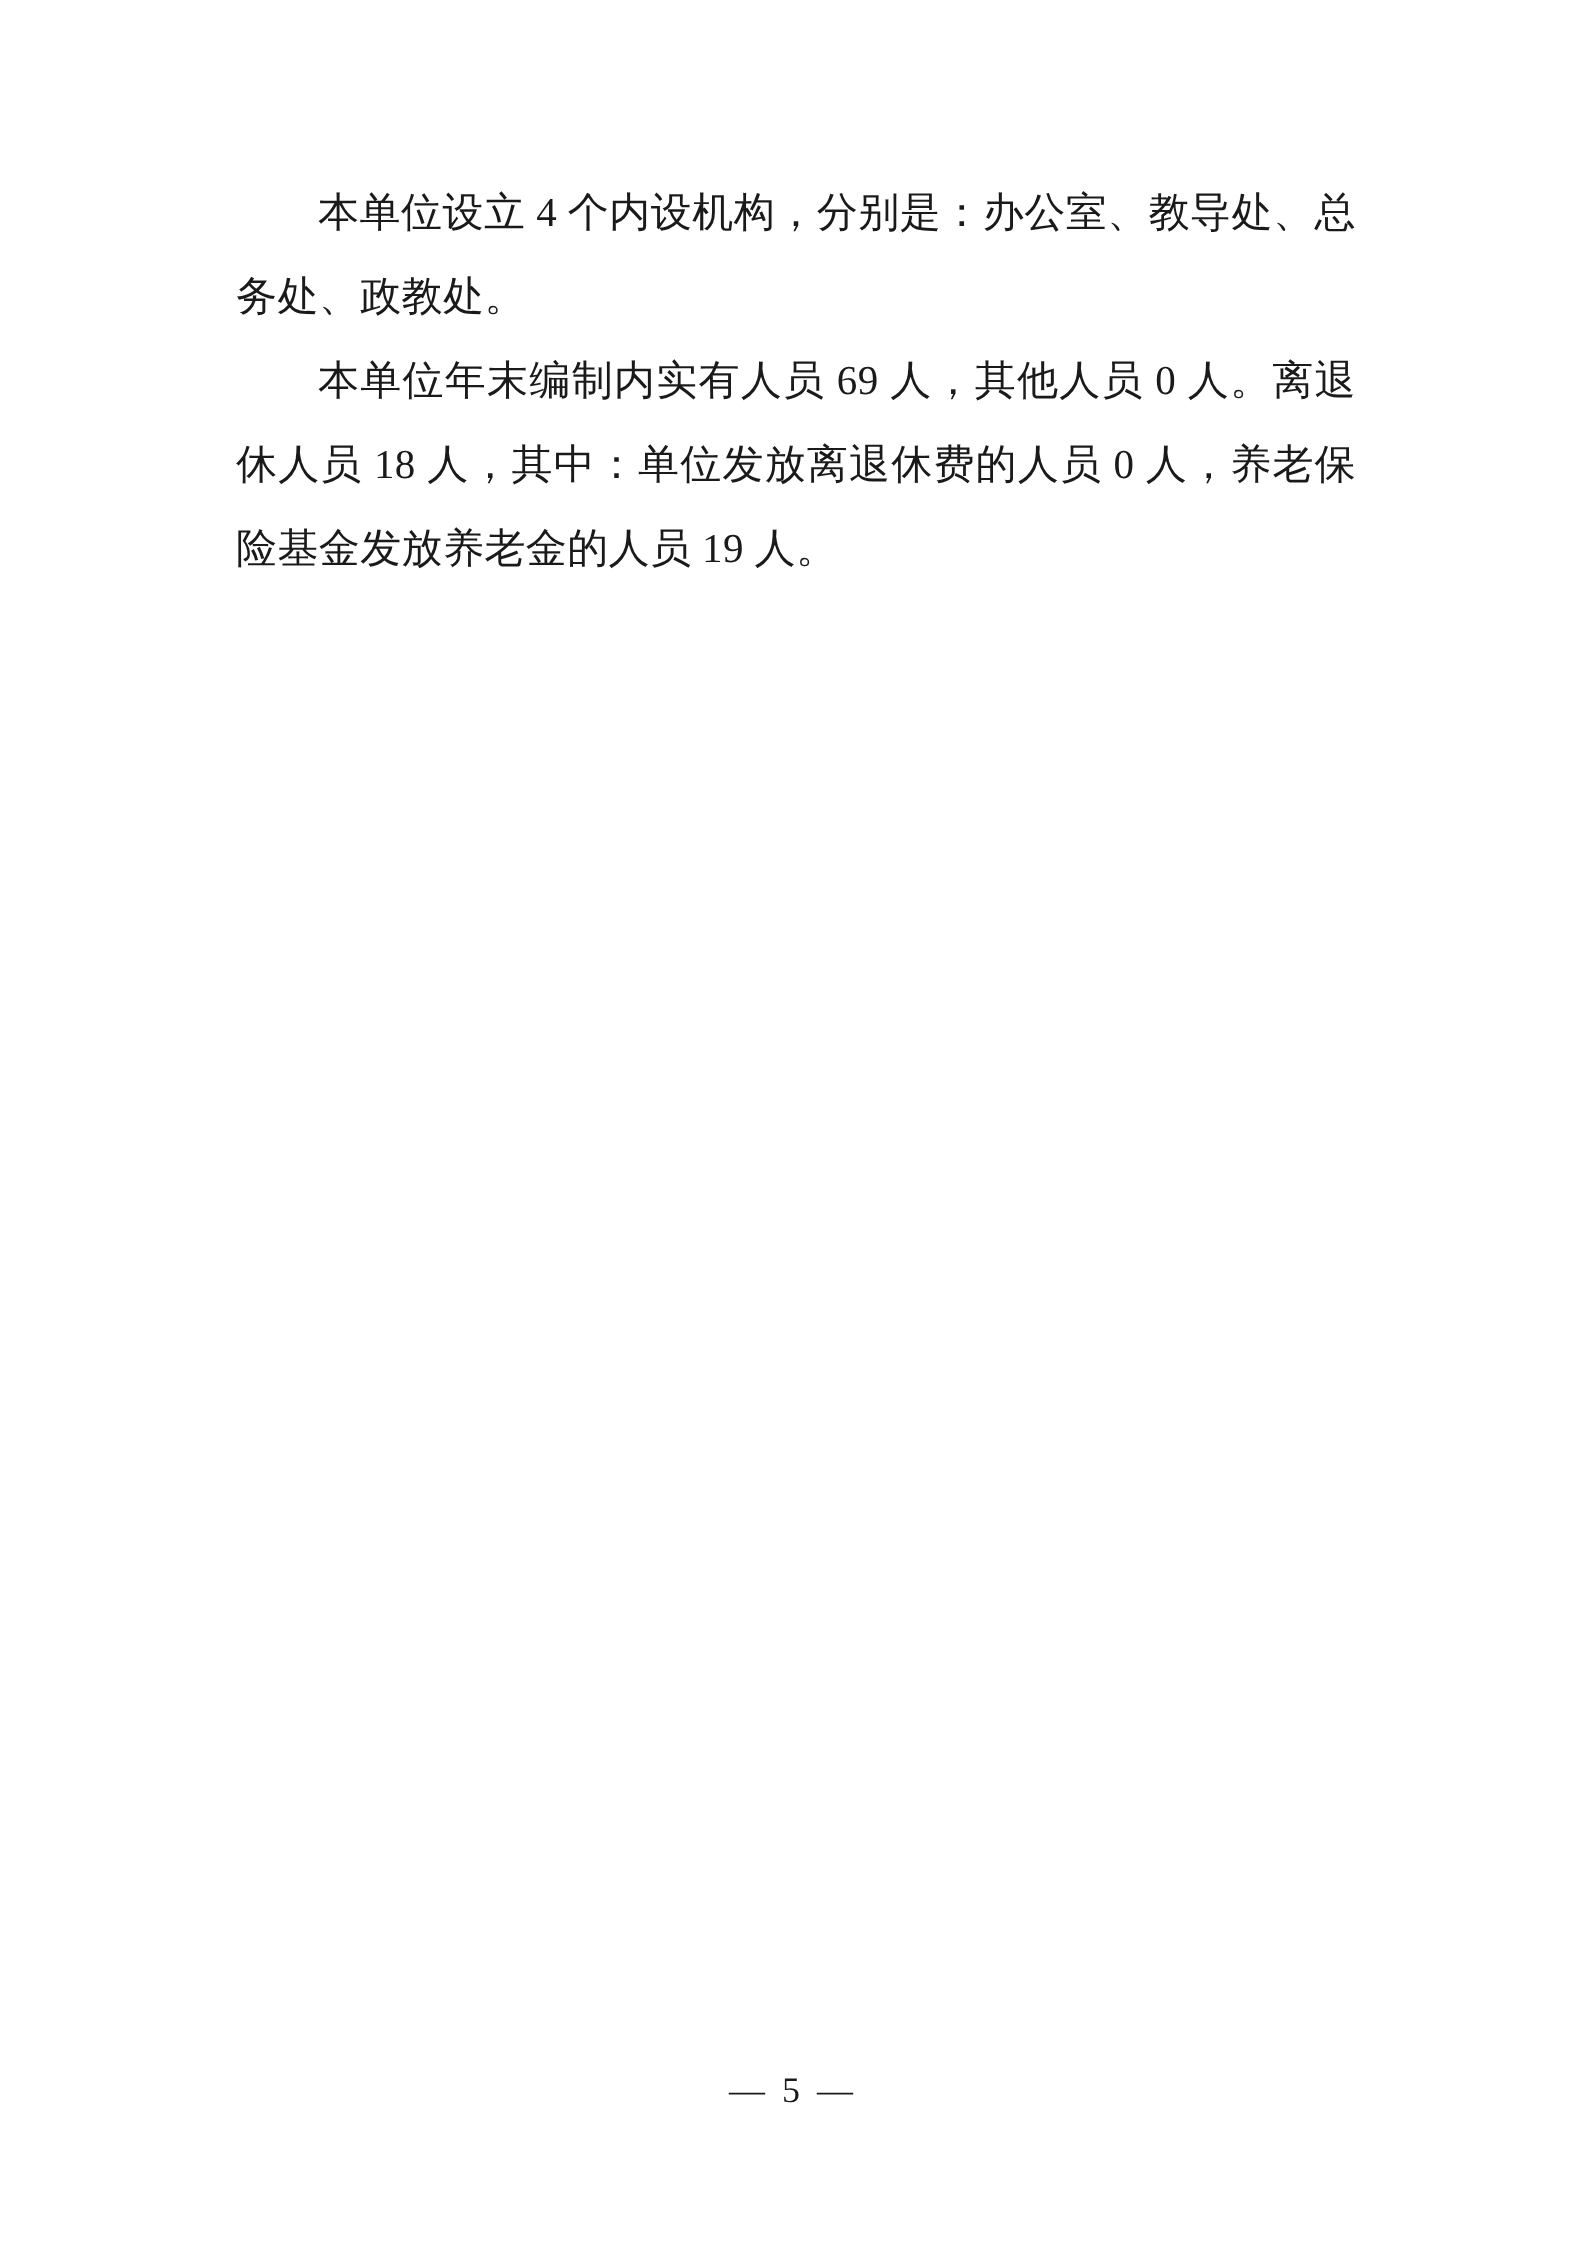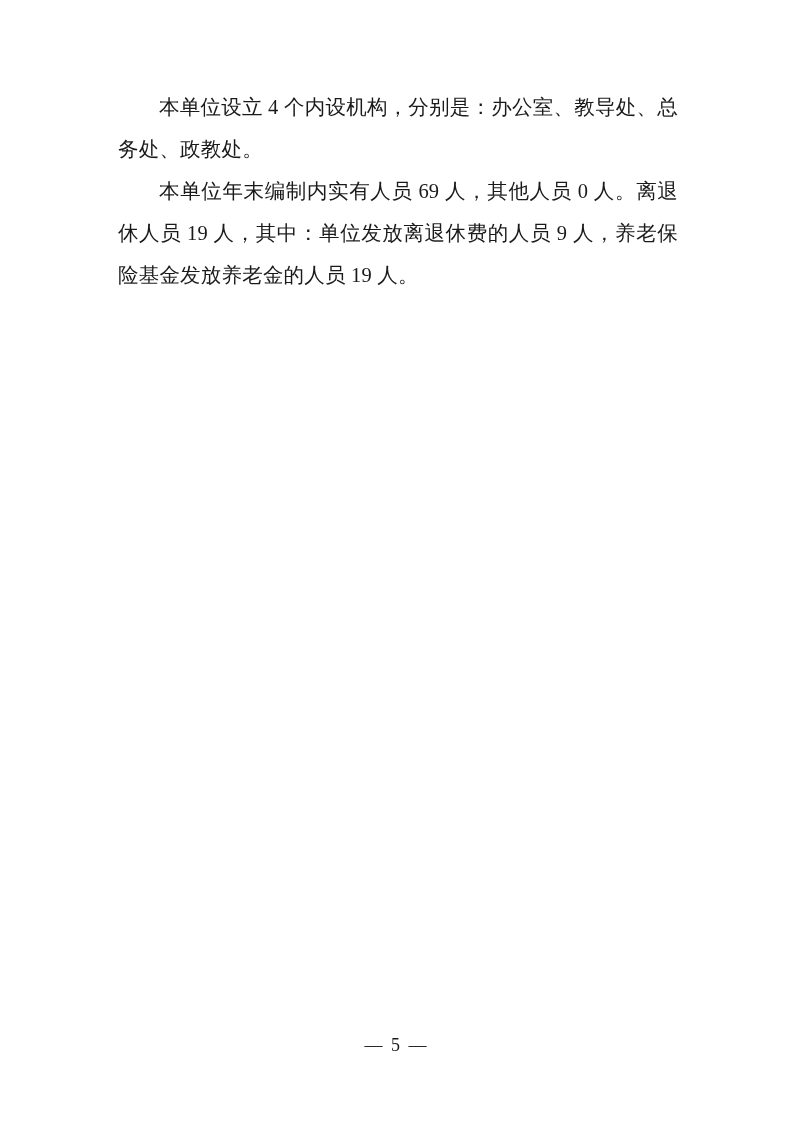--- a/index.html
+++ b/index.html
@@ -53,18 +53,18 @@
     letter-spacing: 2px;
   }
 </style>
 </head>
 <body>
 
 <div class="page">
 
   <div class="body-area">
     <p class="para">本单位设立 4 个内设机构，分别是：办公室、教导处、总务处、政教处。</p>
-    <p class="para">本单位年末编制内实有人员 69 人，其他人员 0 人。离退休人员 19 人，其中：单位发放离退休费的人员 9 人，养老保险基金发放养老金的人员 19 人。</p>
+    <p class="para">本单位年末编制内实有人员 69 人，其他人员 0 人。离退休人员 18 人，其中：单位发放离退休费的人员 0 人，养老保险基金发放养老金的人员 19 人。</p>
   </div>
 
   <div class="footer">— 5 —</div>
 
 </div>
 
 </body></html>

